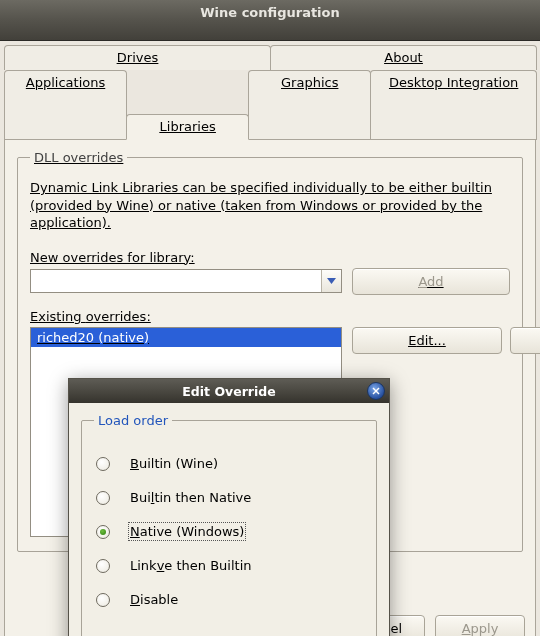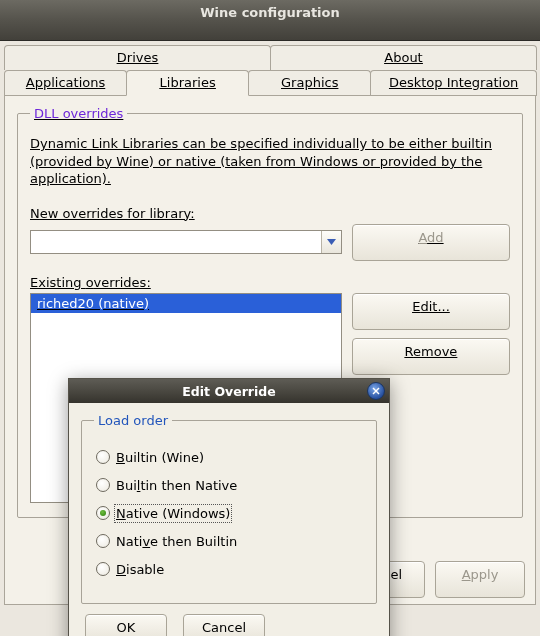--- a/index.html
+++ b/index.html
@@ -44,39 +44,40 @@
     cursor: default;
     font-size: 13px;
     line-height: 16px;
   }
   .tab.active {
     background: #f4f1e9;
     border-bottom: 1px solid #f4f1e9;
     position: relative;
     z-index: 2;
     font-weight: normal;
+    margin-top: 44px;
   }
   .tab .und { text-decoration: underline; }
   .tabrow2 .tab { border-top-left-radius: 4px; border-top-right-radius: 4px; }
   .panel {
     border: 1px solid #aaa59a;
     background: #f4f1e9;
     padding: 10px 12px 12px 12px;
     margin-top: -1px;
     min-height: 510px;
     position: relative;
   }
   fieldset.group {
     border: 1px solid #a8a398;
     border-radius: 2px;
     padding: 10px 12px 14px 12px;
     margin: 0 0 10px 0;
   }
   fieldset.group > legend {
-    color: #6d28d9;
+    color: #404040;
     padding: 0 4px;
     font-size: 13px;
   }
   .desc { margin: 4px 0 18px 0; line-height: 1.35; }
   .lbl { margin: 14px 0 3px 0; }
   .lbl .und { text-decoration: underline; }
   .row {
     display: flex;
     gap: 10px;
     align-items: center;
@@ -103,35 +104,34 @@
     height: 22px;
     background: linear-gradient(to bottom, #fefdfa, #e9e6dc);
     border-left: 1px solid #b8b3a6;
     display: flex;
     align-items: center;
     justify-content: center;
   }
   .combo-btn svg { display:block; }
   .btn {
     min-width: 150px;
-    height: 37px;
+    height: 27px;
     background: linear-gradient(to bottom, #fbf9f3, #e8e4d9);
     border: 1px solid #a9a497;
     border-radius: 4px;
     text-align: center;
     line-height: 25px;
     font-size: 13px;
     cursor: default;
     box-shadow: inset 0 1px 0 #fff;
   }
   .btn.disabled { color: #9b978c; }
   .btn .und { text-decoration: underline; }
   .sidebtns {
     display: flex;
-    flex-direction: column;
     gap: 8px;
     width: 158px;
   }
   .listwrap { display:flex; gap:10px; }
   .listbox {
     flex: 1;
     height: 210px;
     background: #fff;
     border: 1px solid #938e82;
     overflow: hidden;
@@ -184,22 +184,23 @@
     border-radius: 9px;
     background: radial-gradient(circle at 40% 35%, #7aa6e8, #27509f 70%);
     border: 1px solid #1c355f;
     display:flex;align-items:center;justify-content:center;
   }
   .modal-body {
     padding: 10px 12px 12px 12px;
   }
   .radio-row {
     display: flex;
-    gap: 6px;
-    margin: 11px 0;
+    align-items: center;
+    gap: 20px;
+    margin: 17px 0;
     padding: 1px 2px;
   }
   .radio {
     width: 14px;
     height: 14px;
     border-radius: 50%;
     border: 1px solid #6e6a5f;
     background: radial-gradient(circle at 40% 35%, #fff, #ece9df);
     display: inline-flex;
     align-items: center;
@@ -327,21 +328,21 @@
         <span class="radio-label"><span>Bui</span><span class="und">l</span><span>tin then Native</span></span>
       </div>
 
       <div class="radio-row focused">
         <span class="radio checked"></span>
         <span class="radio-label"><span class="und">N</span><span>ative (Windows)</span></span>
       </div>
 
       <div class="radio-row">
         <span class="radio"></span>
-        <span class="radio-label"><span>Nati</span><span class="und">v</span><span>e then Builtin</span></span>
+        <span class="radio-label"><span>Link</span><span class="und">v</span><span>e then Builtin</span></span>
       </div>
 
       <div class="radio-row">
         <span class="radio"></span>
         <span class="radio-label"><span class="und">D</span><span>isable</span></span>
       </div>
 
     </fieldset>
 
     <div class="modal-btns">

